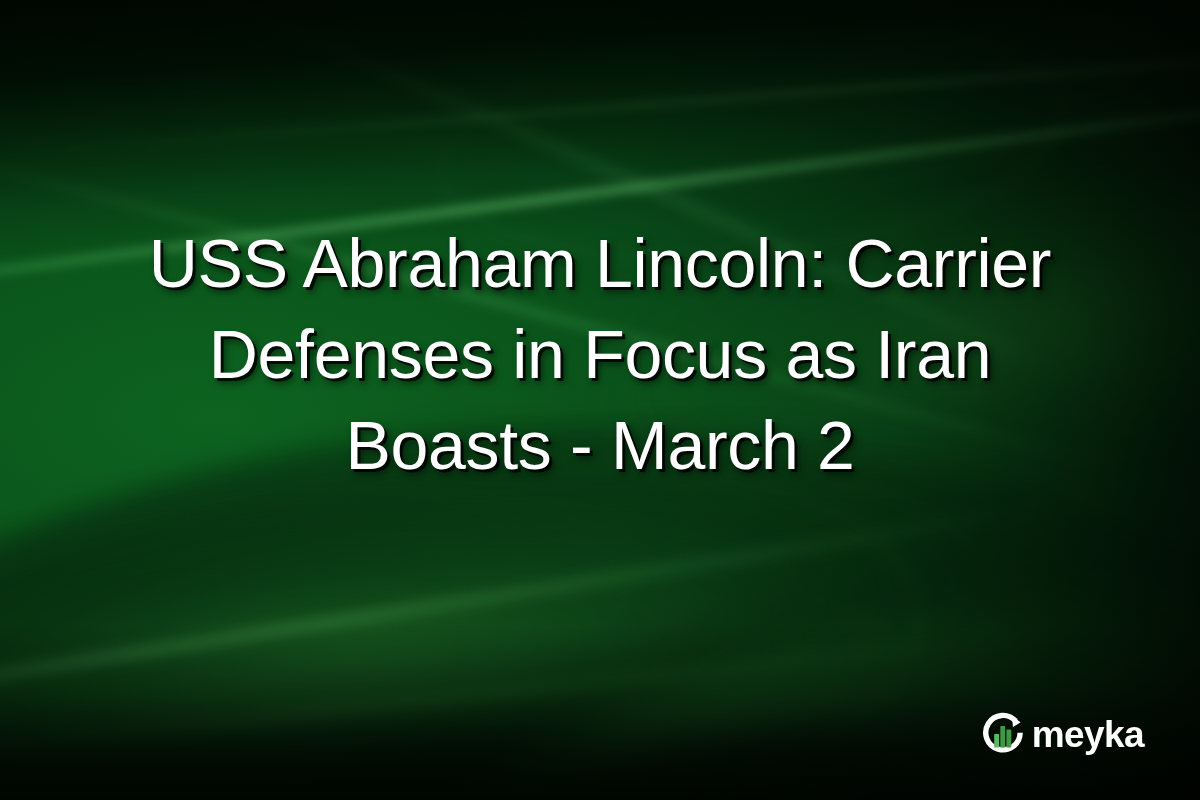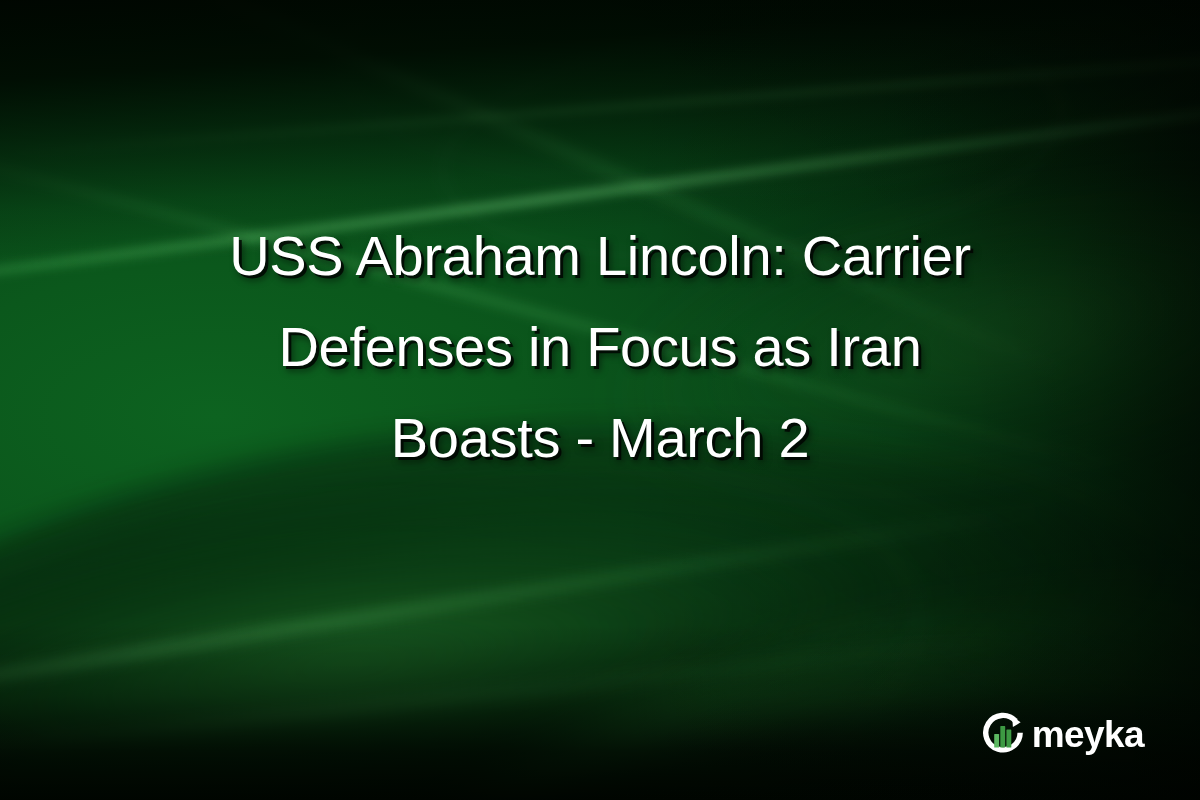--- a/index.html
+++ b/index.html
@@ -242,21 +242,21 @@
 
   
   #headline {
     position: absolute;
     left: 0;
     right: 0;
     top: 172px;
     padding: 0 25px;
     text-align: center;
     color: #ffffff;
-    font-size: 56px;
+    font-size: 68px;
     line-height: 91px;
     font-weight: 400;
     letter-spacing: -0.3px;
     text-shadow:
       3px 3px 0 rgba(0,0,0,0.78),
       4px 5px 7px rgba(0,0,0,0.55);
     white-space: pre-line;
   }
 
   

